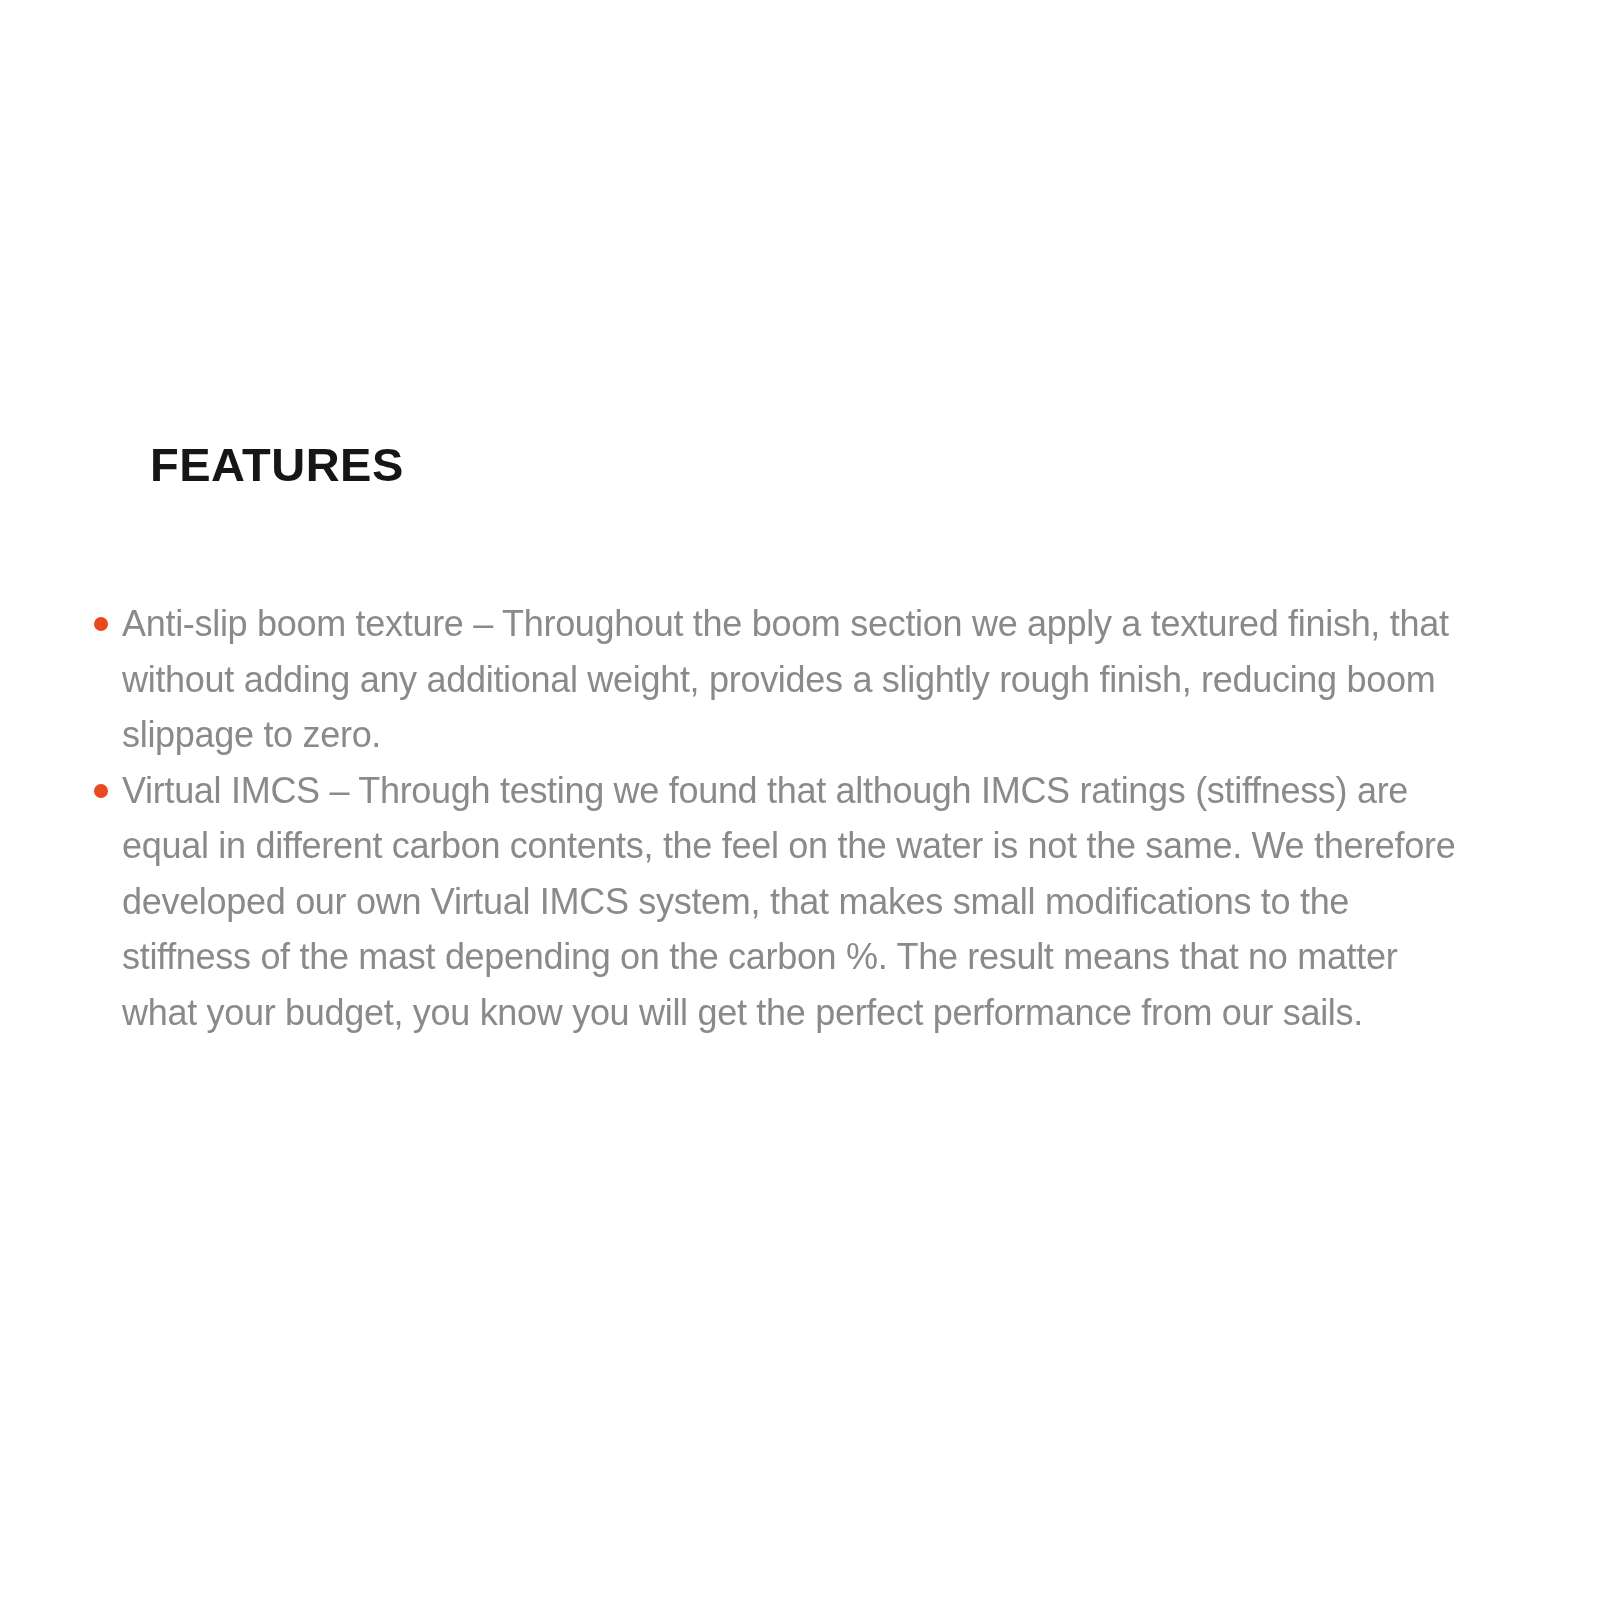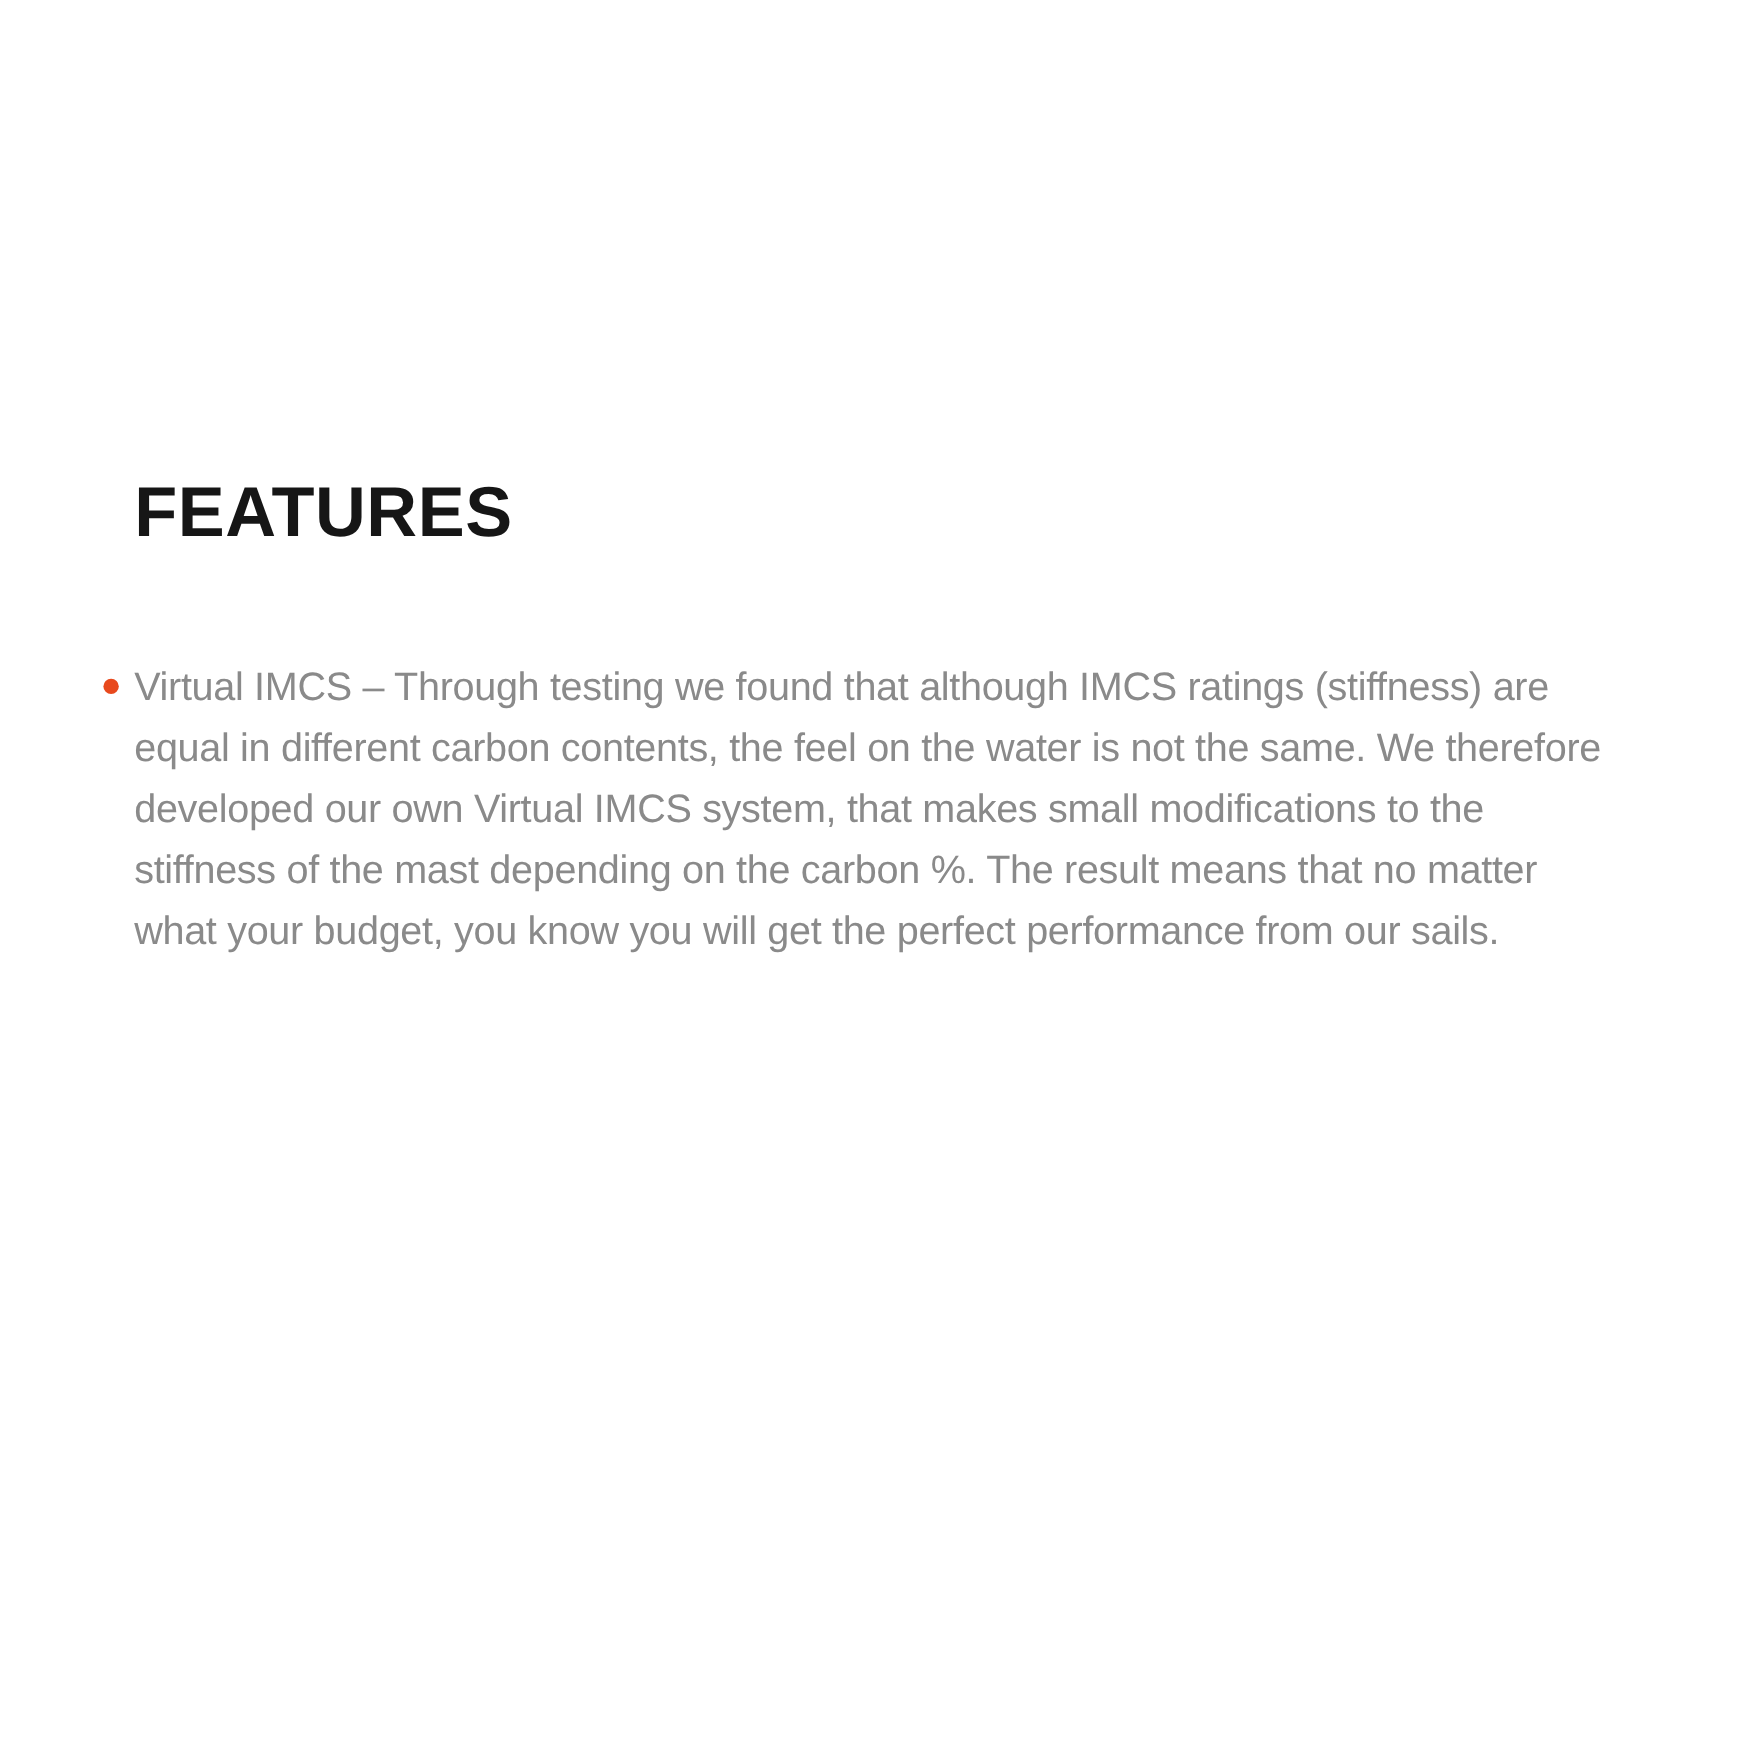--- a/index.html
+++ b/index.html
@@ -15,25 +15,26 @@
     background: var(--page-bg);
     font-family: "Liberation Sans", sans-serif;
     overflow: hidden;
   }
   .content {
     margin-left: 122px;
     margin-top: 440px;
     width: 1350px;
   }
   .section-title {
-    font-size: 64px;
+    font-size: 47px;
     line-height: 50px;
     font-weight: 800;
     letter-spacing: 0.5px;
     color: var(--heading);
+    margin-left: 28px;
   }
   ul.features-list {
     list-style: none;
     margin-top: 106px;
   }
   ul.features-list li {
     position: relative;
     font-size: 36px;
     line-height: 55.5px;
     letter-spacing: -0.3px;
@@ -51,16 +52,20 @@
 </style>
 </head>
 <body>
 
 <div class="content">
   <h2 class="section-title">FEATURES</h2>
 
   <ul class="features-list">
     <li>
       <span class="bullet-dot"></span>
+      <span>Anti-slip boom texture – Throughout the boom section we apply a textured finish, that without adding any additional weight, provides a slightly rough finish, reducing boom slippage to zero.</span>
+    </li>
+    <li>
+      <span class="bullet-dot"></span>
       <span>Virtual IMCS – Through testing we found that although IMCS ratings (stiffness) are equal in different carbon contents, the feel on the water is not the same. We therefore developed our own Virtual IMCS system, that makes small modifications to the stiffness of the mast depending on the carbon %. The result means that no matter what your budget, you know you will get the perfect performance from our sails.</span>
     </li>
   </ul>
 </div>
 
 </body></html>

